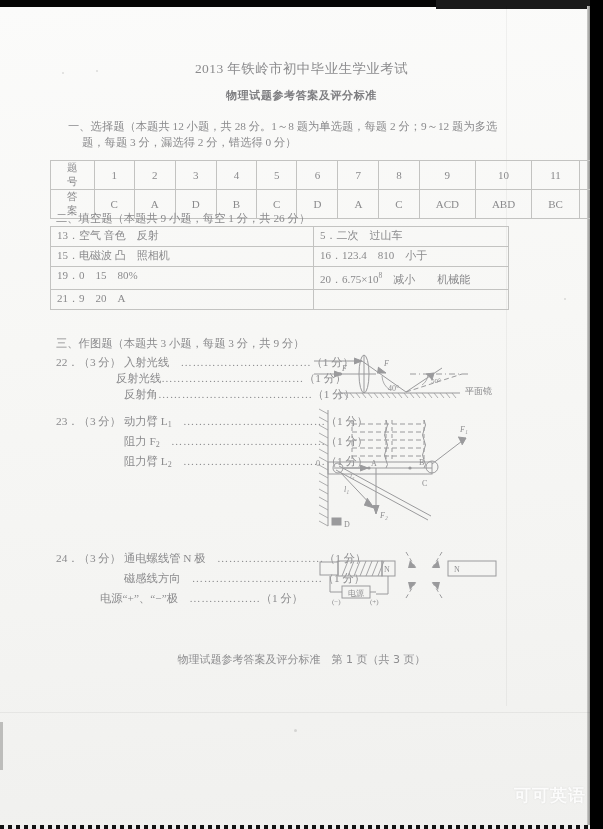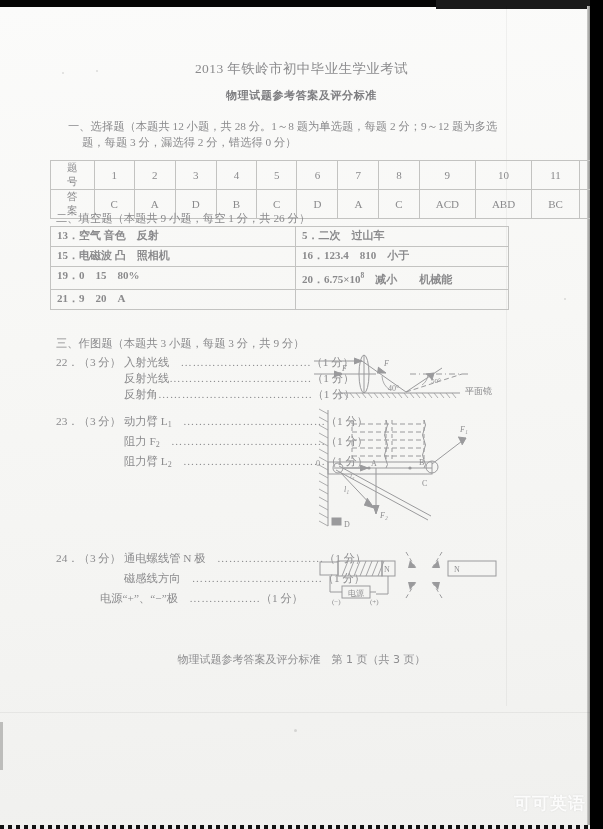--- a/index.html
+++ b/index.html
@@ -13,21 +13,21 @@
   .topbar{position:absolute;left:0;top:0;width:603px;height:7px;background:#050505;}
   .topbar2{position:absolute;left:436px;top:0;width:167px;height:9px;background:#1a1a1a;}
   .rightedge{position:absolute;right:0;top:6px;width:3px;height:823px;
              background:linear-gradient(90deg,#cfcfcd,#8f8f8d);}
   .fold{position:absolute;left:506px;top:6px;width:1px;height:700px;background:rgba(0,0,0,.045);}
   .fold2{position:absolute;left:0;top:712px;width:603px;height:1px;background:rgba(0,0,0,.05);}
   .leftnick{position:absolute;left:0;top:722px;width:3px;height:48px;background:#bdbdbb;}
   .dotrow{position:absolute;left:0;bottom:0;width:603px;height:4px;
     background:repeating-linear-gradient(90deg,#111 0 4px,#eee 4px 8px);}
 
-  .wm{position:absolute;right:4px;bottom:14px;font-size:17px;letter-spacing:1px;
+  .wm{position:absolute;right:4px;bottom:22px;font-size:17px;letter-spacing:1px;
       color:rgba(255,255,255,.88);text-shadow:0 0 2px rgba(0,0,0,.10);
       font-family:"DejaVu Sans",sans-serif;font-weight:700;}
 
   
   .h1{position:absolute;left:0;top:60px;width:603px;text-align:center;
       font-size:13.5px;color:#8b8b8d;letter-spacing:.4px;}
   .h2{position:absolute;left:0;top:88px;width:603px;text-align:center;
       font-size:11px;font-weight:700;color:#7d7d80;letter-spacing:.6px;
       font-family:"DejaVu Sans",sans-serif;}
 
@@ -38,22 +38,22 @@
             font-size:11px;color:#8a8a8c;}
   table.ans td{border:1px solid #c3c3c1;height:17px;text-align:center;
                padding:0 16px;font-family:"Liberation Serif",serif;}
   table.ans td.hd{width:32px;font-family:"DejaVu Sans",sans-serif;font-size:10.5px;}
   table.ans td.n{width:31px;}
   table.ans td.w{width:34px;}
 
   
   table.fib{position:absolute;left:50px;top:226px;border-collapse:collapse;
             font-size:11px;color:#8a8a8c;width:459px;}
-  table.fib td{border:1px solid #c3c3c1;padding:1px 0 2px 6px;height:16px;
-               vertical-align:top;line-height:15px;font-weight:bold;}
+  table.fib td{border:1px solid #c3c3c1;padding:1px 18px 2px 6px;height:16px;
+               vertical-align:top;line-height:15px;}
   table.fib td.L{width:238px;}
   sup{font-size:7.5px;}
 
   
   .q{position:absolute;font-size:11.3px;color:#8a8a8c;white-space:nowrap;}
   .dots{letter-spacing:.6px;}
   .sub{font-size:8px;vertical-align:-2px;}
 
   
   .fig{position:absolute;}
@@ -144,21 +144,21 @@
       <td class="L">21．9　20　A</td>
       <td></td>
     </tr>
   </tbody>
     </table>
 
   <div class="sec" style="left:56px;top:335px;">三、作图题（本题共 3 小题，每题 3 分，共 9 分）</div>
 
   <div class="q" style="left:56px;top:355px;">22．（3 分）</div>
   <div class="q" style="left:124px;top:355px;"><span>入射光线</span>　<span class="dots">……………………………</span><span>（1 分）</span></div>
-  <div class="q" style="left:124px;top:371px;font-family:Liberation Serif, serif;"><span>反射光线</span><span class="dots">………………………………</span><span>（1 分）</span></div>
+  <div class="q" style="left:116px;top:371px;font-family:Liberation Serif, serif;"><span>反射光线</span><span class="dots">………………………………</span><span>（1 分）</span></div>
   <div class="q" style="left:124px;top:387px;"><span>反射角</span><span class="dots">…………………………………</span><span>（1 分）</span></div>
 
   <div class="fig" style="left:310px;top:352px;">
     <svg width="185" height="52" viewBox="0 0 185 52">
       <g stroke="#9a9a9c" fill="none" stroke-width="1">
         <line x1="4" y1="9" x2="52" y2="9"></line>
         <path d="M44 6 L52 9 L44 12" fill="#9a9a9c"></path>
         <line x1="4" y1="22" x2="66" y2="22"></line>
         <path d="M24 19 L32 22 L24 25" fill="#9a9a9c"></path>
         <ellipse cx="54" cy="22" rx="5" ry="19"></ellipse>

